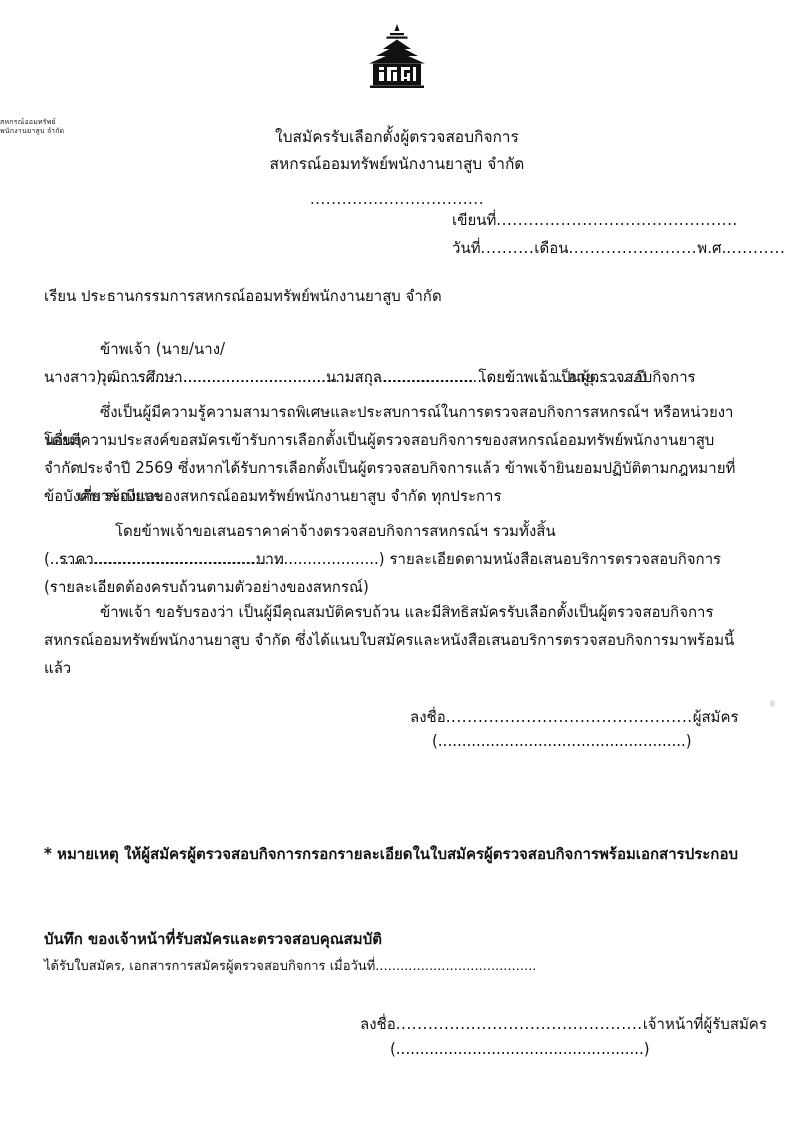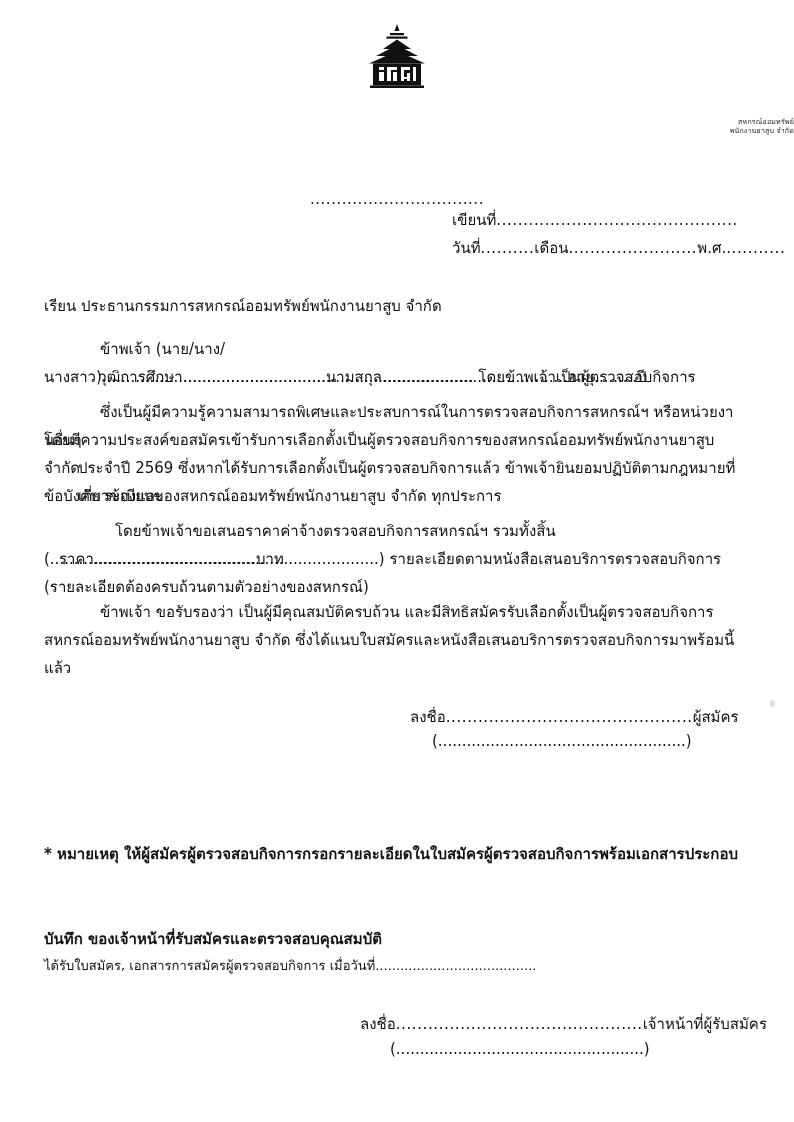--- a/index.html
+++ b/index.html
@@ -36,21 +36,21 @@
     width: 96px;
     height: 92px;
     position: relative;
   }
   .logo svg { display:block; }
   .logo-caption1, .logo-caption2 {
     font-size: 7px;
     letter-spacing: .2px;
     line-height: 9px;
     color: #1a1a1a;
-    text-align: right;
+    text-align: left;
   }
 
   
   .title-block {
     position: absolute;
     top: 124px;
     left: 0;
     width: 794px;
     text-align: center;
   }
@@ -88,21 +88,21 @@
   }
 
   
   .body-text {
     position: absolute;
     left: 44px;
     width: 706px;
     font-size: 15px;
     line-height: 28px;
   }
-  .p-attention { top: 292px; }
+  .p-attention { top: 282px; }
   .p-1  { top: 335px; }
   .p-2  { top: 363px; text-align: center; }
   .p-3  { top: 398px; }
   .p-4  { top: 426px; }
   .p-5  { top: 454px; margin-left: 34px; }
   .p-6  { top: 482px; }
   .p-7  { top: 517px; margin-left: 15px; }
   .p-8  { top: 545px; }
   .p-9  { top: 573px; }
   .p-10 { top: 598px; }
@@ -215,20 +215,24 @@
         </g>
         <g fill="#111111">
           <rect x="21" y="63.5" width="54" height="2.5"></rect>
         </g>
       </svg>
     </div>
     <div class="logo-caption1">สหกรณ์ออมทรัพย์</div>
     <div class="logo-caption2">พนักงานยาสูบ   จำกัด</div>
   </div>
 
+  <div class="title-block">
+    <div class="title-line">ใบสมัครรับเลือกตั้งผู้ตรวจสอบกิจการ</div>
+    <div class="title-line">สหกรณ์ออมทรัพย์พนักงานยาสูบ  จำกัด</div>
+  </div>
 
   <div class="dots-center">.................................</div>
 
   <div class="place-line">
     <span>เขียนที่</span><span class="dotted">.............................................</span>
   </div>
   <div class="date-line">
     <span>วันที่</span><span class="dotted">..........</span><span>เดือน</span><span class="dotted">........................</span><span>พ.ศ.</span><span class="dotted">...........</span>
   </div>
 

